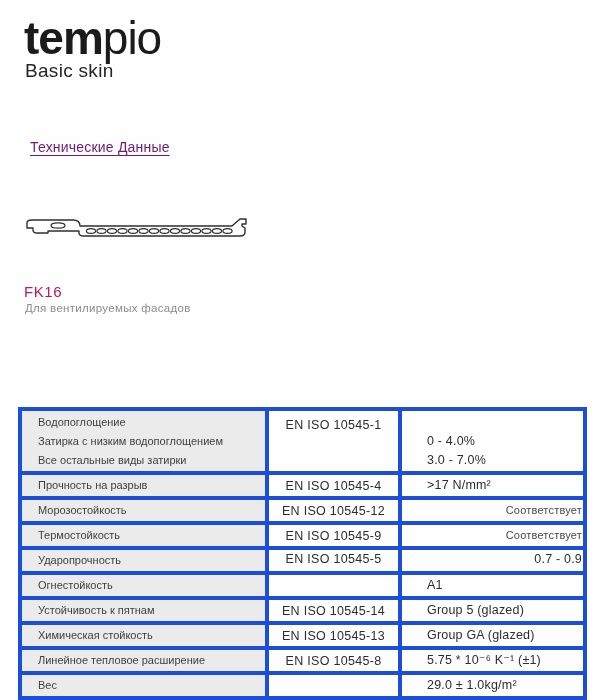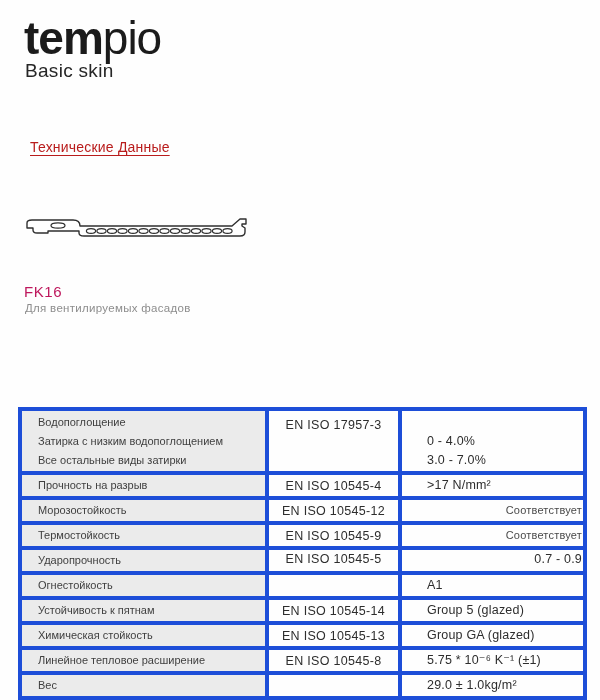--- a/index.html
+++ b/index.html
@@ -10,21 +10,21 @@
   }
   .page { position:relative; width:600px; height:700px; background:#fefefe; overflow:hidden; }
 
   
   .logo { position:absolute; left:24px; top:14px; font-size:46px; line-height:1.05; color:#1b1b1b; letter-spacing:-1px; }
   .logo .lg-b { font-weight:bold; }
   .logo .lg-l { font-weight:normal; }
   .subtitle { position:absolute; left:25px; top:60px; font-size:19px; color:#262626; letter-spacing:0.3px; }
 
   
-  .heading { position:absolute; left:30px; top:139px; font-size:14px; color:#b91c1c; letter-spacing:0.2px;
+  .heading { position:absolute; left:30px; top:139px; font-size:14px; color:#701a75; letter-spacing:0.2px;
              text-decoration:underline; text-underline-offset:3px; }
 
   
   .drawing { position:absolute; left:20px; top:212px; width:232px; height:32px; }
 
   
   .code { position:absolute; left:24px; top:283px; font-size:15px; color:#be185d; letter-spacing:0.6px; }
   .desc { position:absolute; left:25px; top:302px; font-size:11.5px; color:#8d8d8d; letter-spacing:0.3px; }
 
   
@@ -81,21 +81,21 @@
         <col style="width:133px">
         <col style="width:185px">
     </colgroup>
     <tbody id="spec-rows">
         <tr class="top-vals" style="height: 60px;">
           <td class="c-label">
             <div>Водопоглощение</div>
             <div>Затирка с низким водопоглощением</div>
             <div>Все остальные виды затирки</div>
           </td>
-          <td class="c-std" style="padding-top: 7px;">EN ISO 17957-3</td>
+          <td class="c-std" style="padding-top: 7px;">EN ISO 10545-1</td>
           <td class="c-value" style="padding-top: 2px;">
             <div>&nbsp;</div>
             <div>0 - 4.0%</div>
             <div>3.0 - 7.0%</div>
           </td>
         </tr>
         <tr style="height: 19px;">
           <td class="c-label">
             <div>Прочность на разрыв</div>
           </td>

